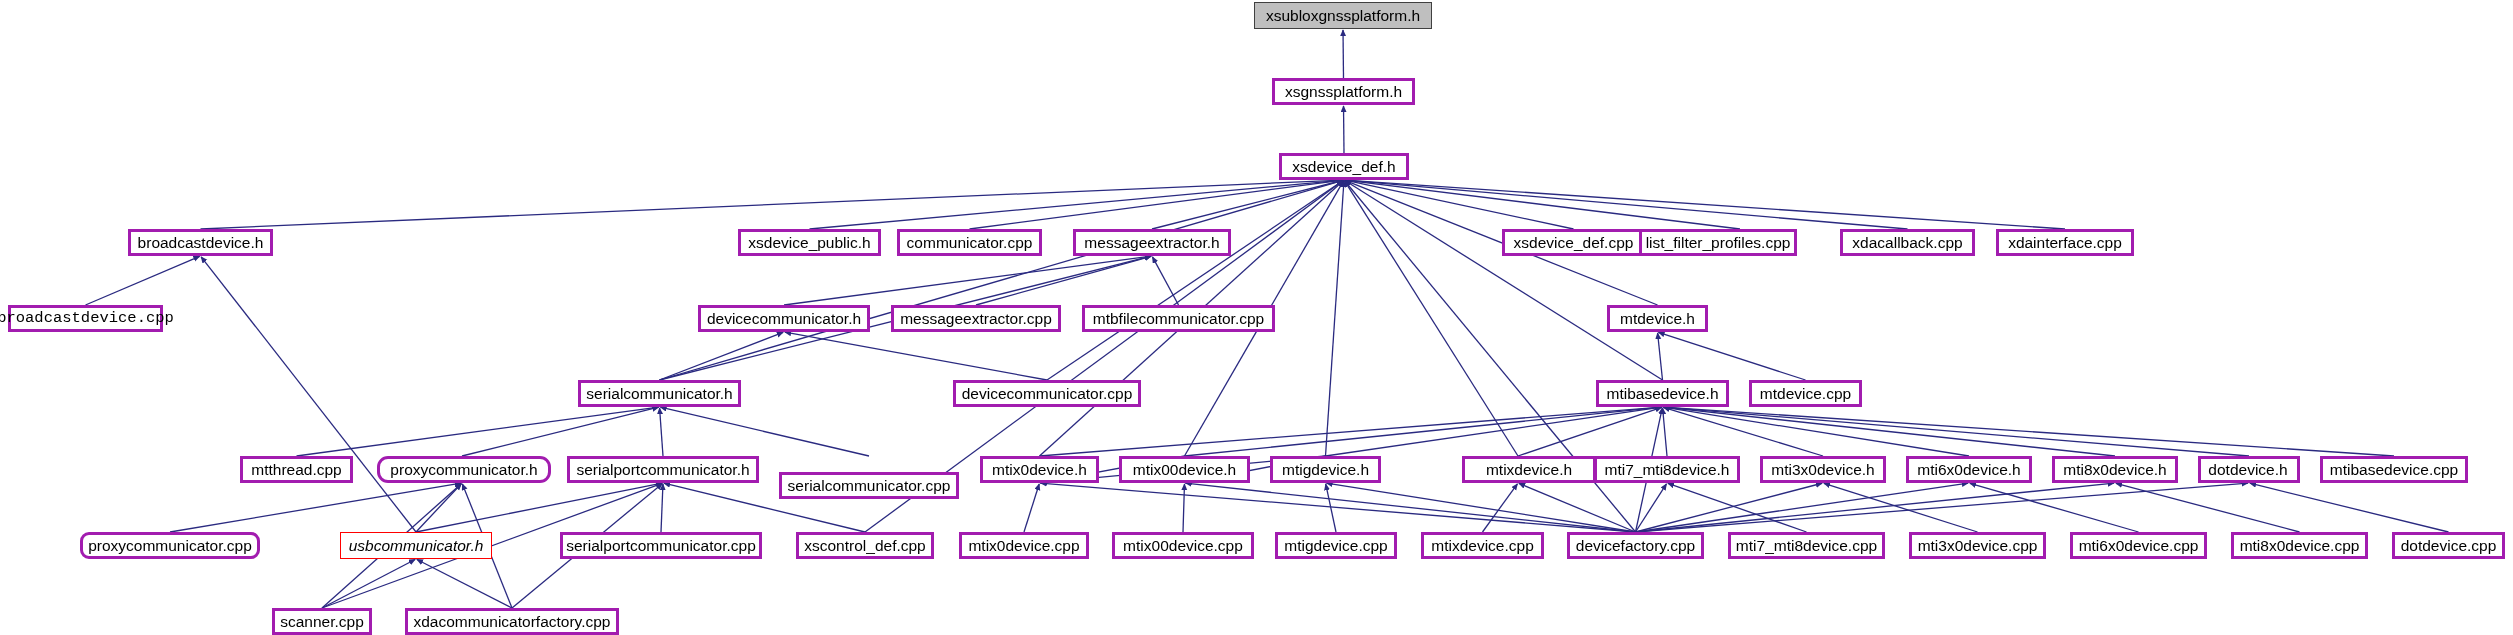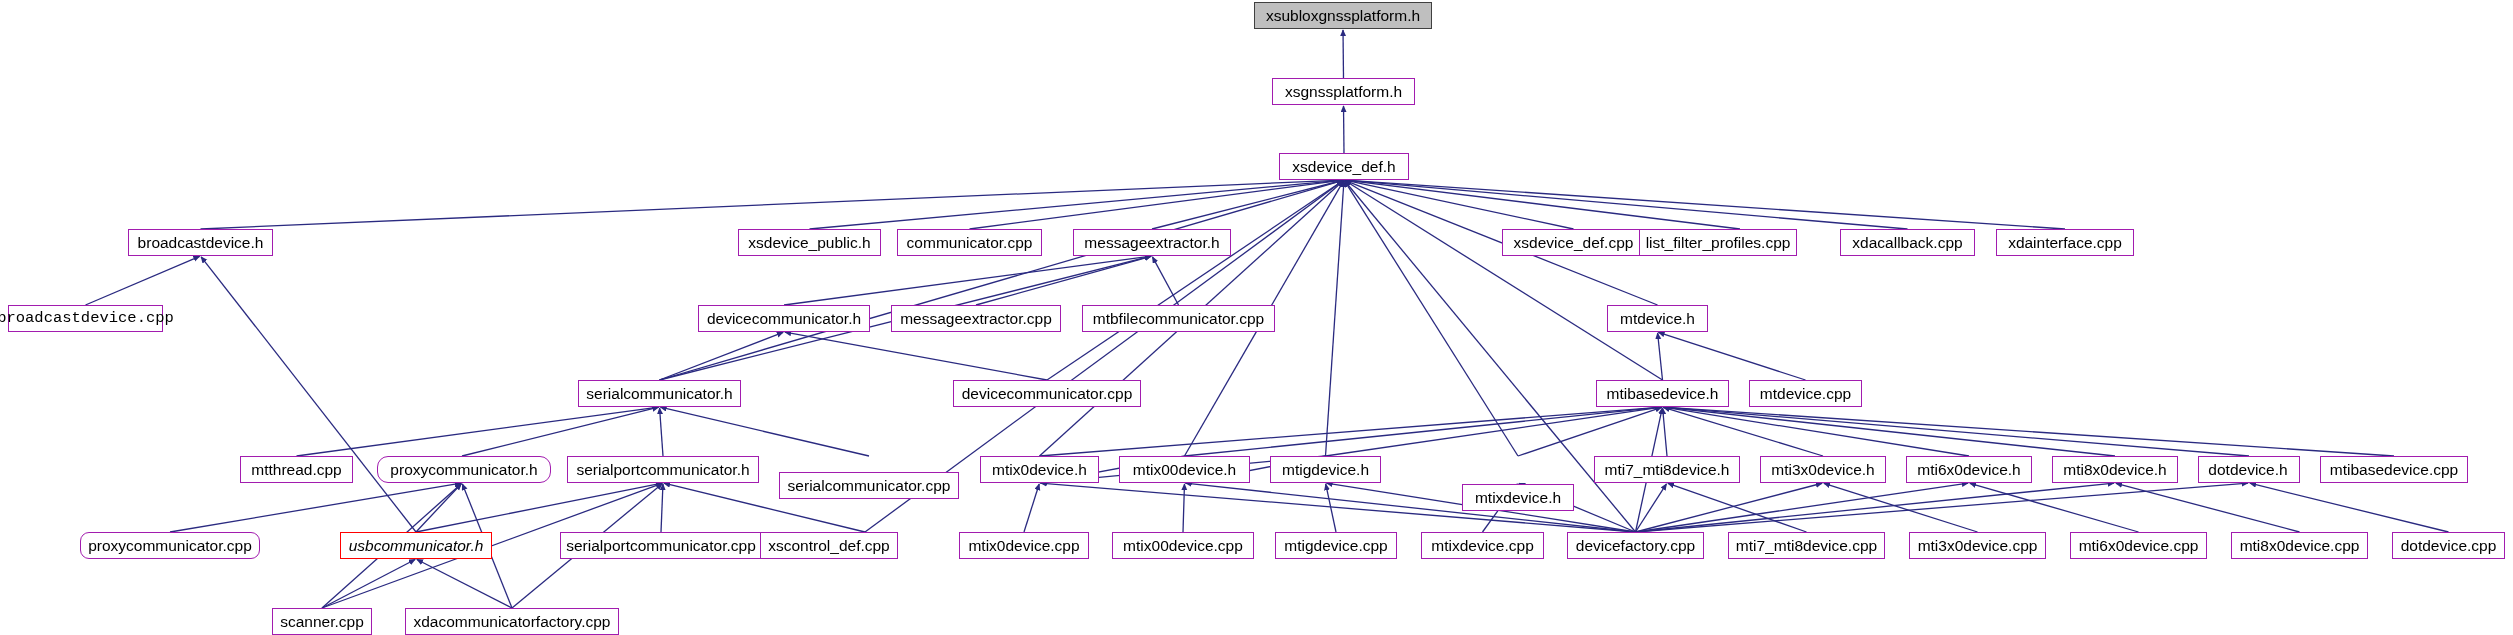--- a/index.html
+++ b/index.html
@@ -1,21 +1,21 @@
 <!DOCTYPE html>
 <html><head>
 <meta charset="utf-8">
 <style>
   html,body{margin:0;padding:0;background:#ffffff;}
   #graph{position:relative;width:2513px;height:635px;background:#ffffff;
          font-family:"Liberation Sans","DejaVu Sans",sans-serif;overflow:hidden;}
   #edges{position:absolute;left:0;top:0;width:2513px;height:635px;}
   .node{position:absolute;box-sizing:border-box;display:flex;align-items:center;
         justify-content:center;white-space:nowrap;background:#ffffff;
-        border:1px solid #a21caf;height:27px;font-size:15.5px;color:#000000;
+        border:3px solid #a21caf;height:27px;font-size:15.5px;color:#000000;
         line-height:1;padding:0 8px;letter-spacing:0px;}
   .node.root{background:#bfbfbf;border:1px solid #404040;}
   .node.hl{border:1px solid #ff0000;}
 </style>
 </head>
 <body>
 
 <div id="graph">
   <svg id="edges" xmlns="http://www.w3.org/2000/svg" width="2513" height="635" viewBox="0 0 2513 635">
       <defs>
@@ -122,31 +122,31 @@
       <div class="node" style="left: 953px; top: 380px; width: 188px;">devicecommunicator.cpp</div>
       <div class="node" style="left: 1596px; top: 380px; width: 133px;">mtibasedevice.h</div>
       <div class="node" style="left: 1749px; top: 380px; width: 113px;">mtdevice.cpp</div>
       <div class="node" style="left: 240px; top: 456px; width: 113px;">mtthread.cpp</div>
       <div class="node" style="left: 377px; top: 456px; width: 174px; border-radius: 11px;">proxycommunicator.h</div>
       <div class="node" style="left: 567px; top: 456px; width: 192px;">serialportcommunicator.h</div>
       <div class="node" style="left: 779px; top: 472px; width: 180px;">serialcommunicator.cpp</div>
       <div class="node" style="left: 980px; top: 456px; width: 119px;">mtix0device.h</div>
       <div class="node" style="left: 1119px; top: 456px; width: 131px;">mtix00device.h</div>
       <div class="node" style="left: 1270px; top: 456px; width: 111px;">mtigdevice.h</div>
-      <div class="node" style="left: 1462px; top: 456px; width: 112px; margin-top: 28px;">mtixdevice.h</div>
+      <div class="node" style="left: 1462px; top: 456px; width: 134px;">mtixdevice.h</div>
       <div class="node" style="left: 1594px; top: 456px; width: 146px;">mti7_mti8device.h</div>
       <div class="node" style="left: 1760px; top: 456px; width: 126px;">mti3x0device.h</div>
       <div class="node" style="left: 1906px; top: 456px; width: 126px;">mti6x0device.h</div>
       <div class="node" style="left: 2052px; top: 456px; width: 126px;">mti8x0device.h</div>
       <div class="node" style="left: 2198px; top: 456px; width: 102px; padding-left: 6px;">dotdevice.h</div>
       <div class="node" style="left: 2320px; top: 456px; width: 148px;">mtibasedevice.cpp</div>
       <div class="node" style="left: 80px; top: 532px; width: 180px; border-radius: 9px;">proxycommunicator.cpp</div>
       <div class="node hl" style="left: 340px; top: 532px; width: 152px; font-style: italic;">usbcommunicator.h</div>
       <div class="node" style="left: 560px; top: 532px; width: 202px;">serialportcommunicator.cpp</div>
-      <div class="node" style="left: 760px; top: 532px; width: 138px;">xscontrol_def.cpp</div>
+      <div class="node" style="left: 796px; top: 532px; width: 138px;">xscontrol_def.cpp</div>
       <div class="node" style="left: 959px; top: 532px; width: 130px;">mtix0device.cpp</div>
       <div class="node" style="left: 1112px; top: 532px; width: 142px;">mtix00device.cpp</div>
       <div class="node" style="left: 1275px; top: 532px; width: 122px;">mtigdevice.cpp</div>
       <div class="node" style="left: 1421px; top: 532px; width: 123px;">mtixdevice.cpp</div>
       <div class="node" style="left: 1567px; top: 532px; width: 137px;">devicefactory.cpp</div>
       <div class="node" style="left: 1728px; top: 532px; width: 157px;">mti7_mti8device.cpp</div>
       <div class="node" style="left: 1909px; top: 532px; width: 137px;">mti3x0device.cpp</div>
       <div class="node" style="left: 2070px; top: 532px; width: 137px;">mti6x0device.cpp</div>
       <div class="node" style="left: 2231px; top: 532px; width: 137px;">mti8x0device.cpp</div>
       <div class="node" style="left: 2392px; top: 532px; width: 113px;">dotdevice.cpp</div>

